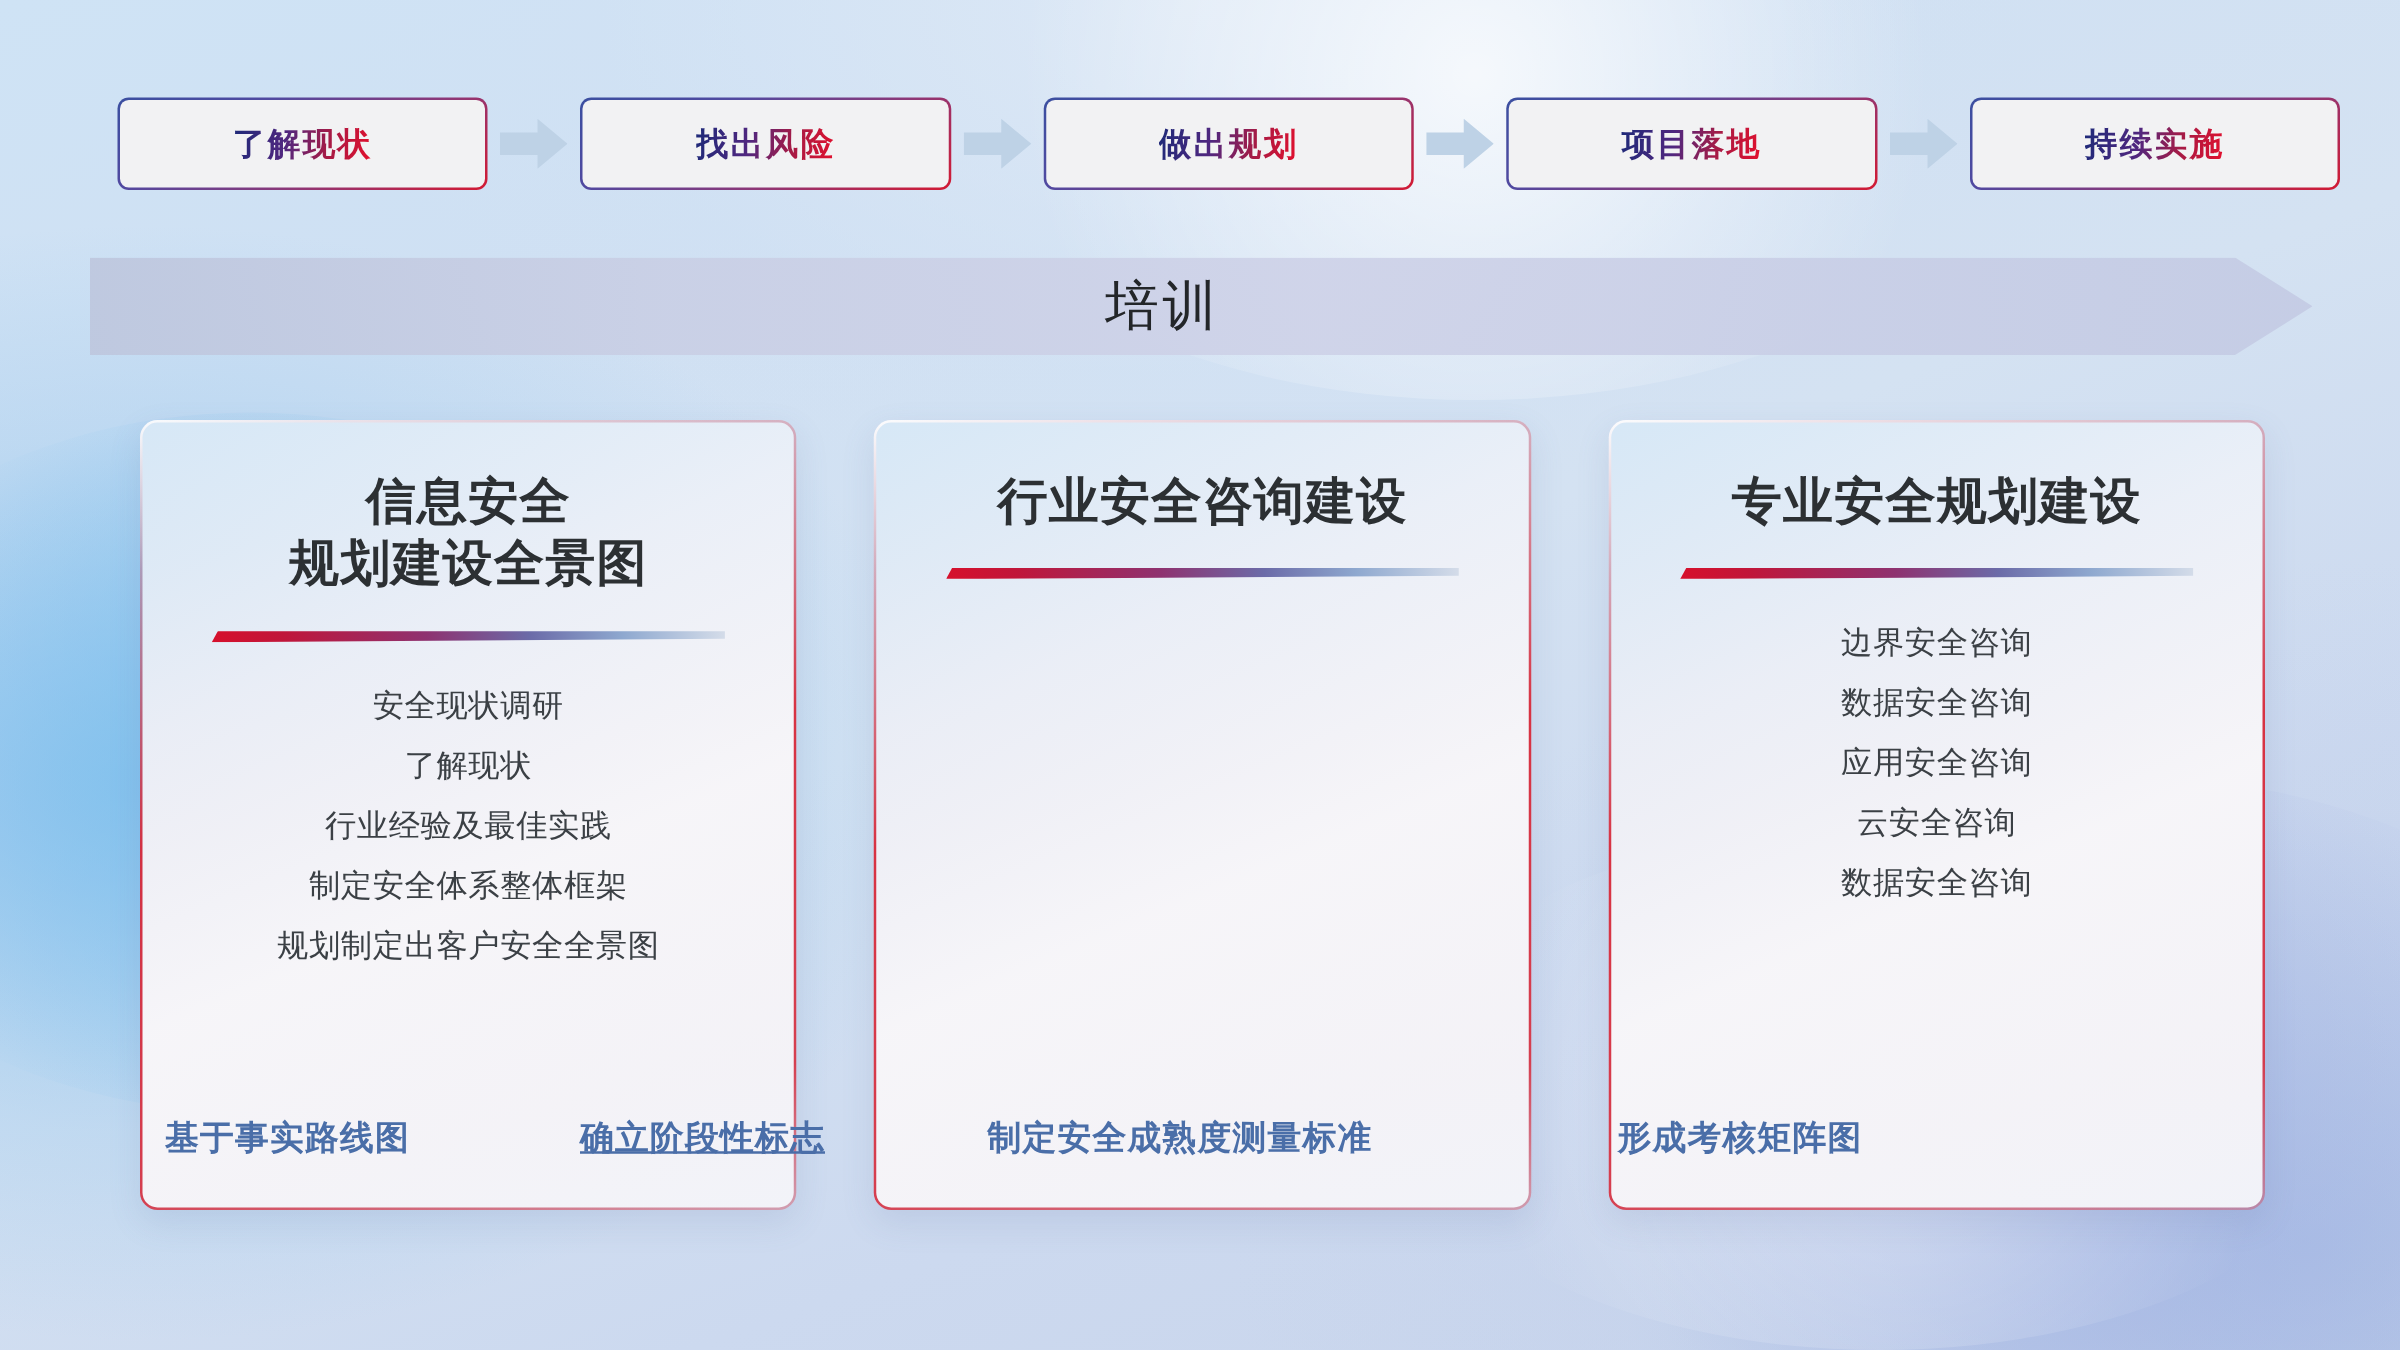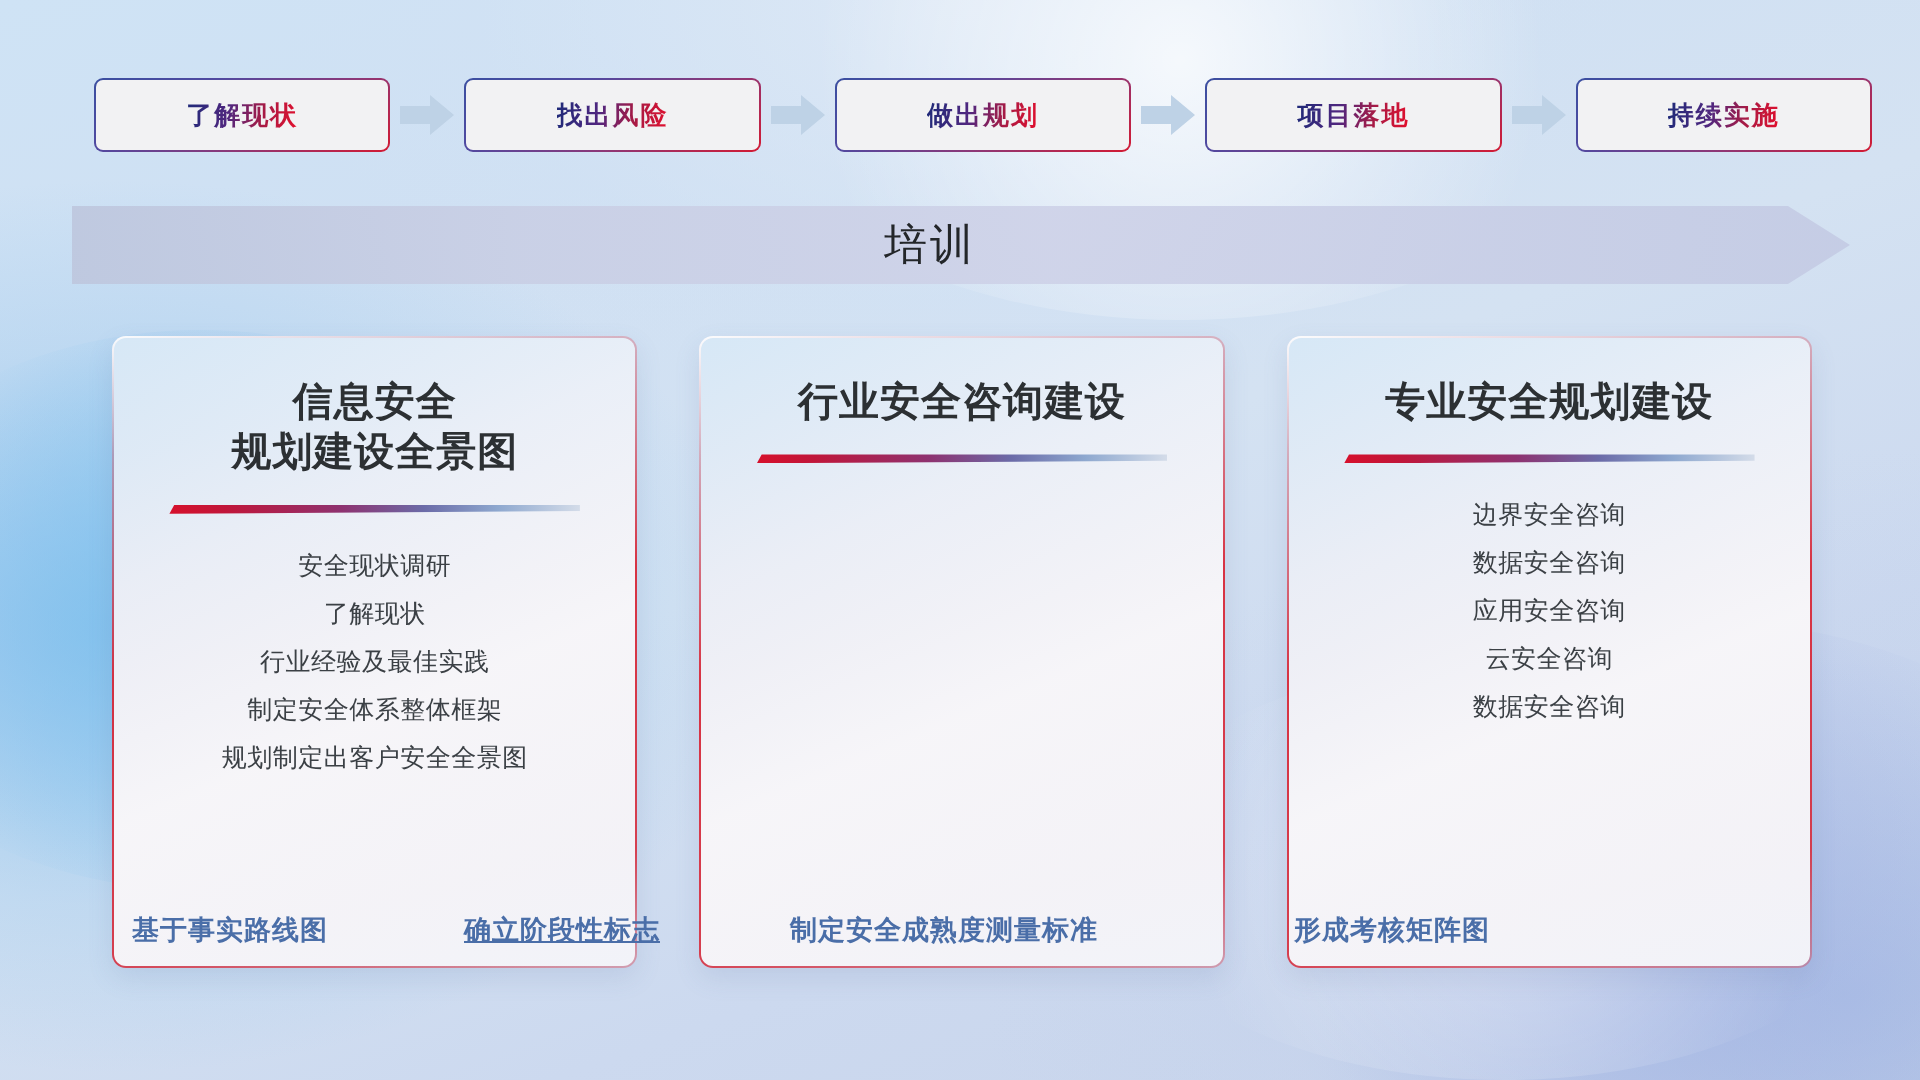--- a/index.html
+++ b/index.html
@@ -172,21 +172,21 @@
     color: #3b4045;
     line-height: 1.68;
     text-align: center;
     letter-spacing: 0.5px;
     white-space: nowrap;
   }
 
   
   #footer {
     position: absolute;
-    left: 0; top: 912px;
+    left: 0; top: 892px;
     width: 1920px; height: 48px;
   }
   .footer-note {
     position: absolute;
     top: 0;
     font-size: 27px;
     font-weight: 700;
     color: #4a6ea8;
     letter-spacing: 1px;
     white-space: nowrap;

